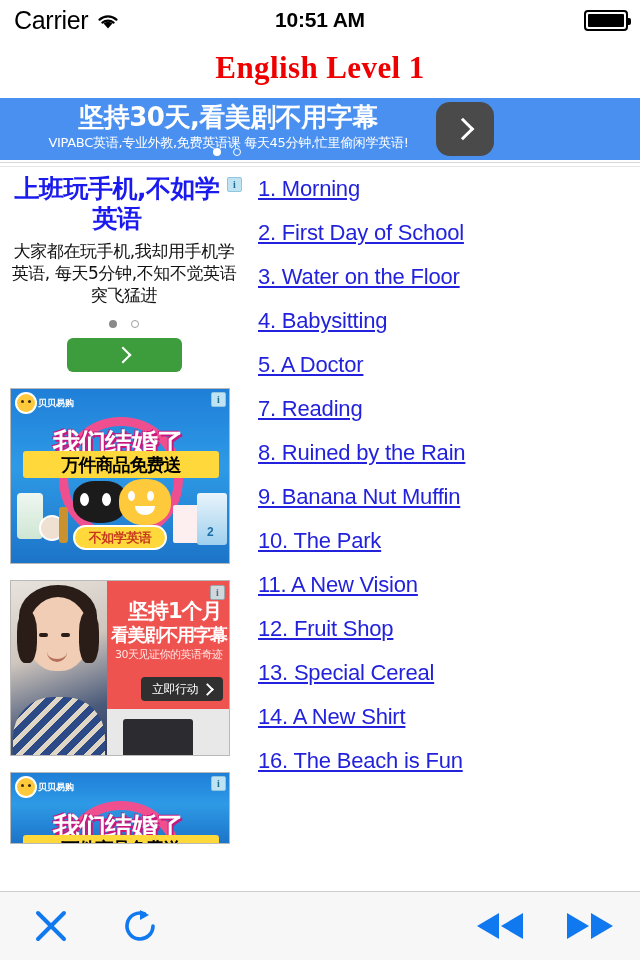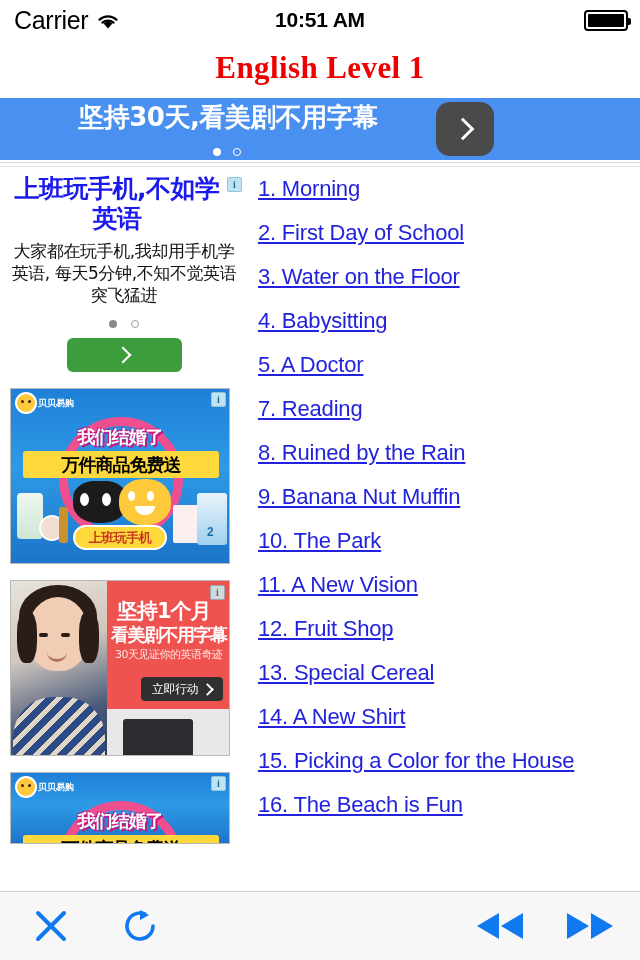--- a/index.html
+++ b/index.html
@@ -104,21 +104,21 @@
   .imgad{position:relative;width:220px;height:176px;margin:16px 0 0 10px;border:1px solid #b9b9b9;overflow:hidden;box-sizing:border-box;}
   .imgad.clip{height:72px;}
 
   
   .adA{background:linear-gradient(180deg,#1f7fd8 0%,#2e9ae6 45%,#1c74c8 100%);}
   .adA .logo{position:absolute;left:6px;top:5px;display:flex;align-items:center;gap:3px;}
   .adA .lion{width:18px;height:18px;border-radius:50%;background:#ffc93c;position:relative;box-shadow:0 0 0 2px #fff;}
   .adA .lion:before{content:"";position:absolute;left:4px;top:6px;width:3px;height:3px;border-radius:50%;background:#3b2a12;box-shadow:7px 0 0 #3b2a12;}
   .adA .logotext{color:#fff;font-size:9px;font-weight:bold;line-height:9px;font-family:"DejaVu Sans",sans-serif;}
   .adA .ring{position:absolute;left:48px;top:28px;width:124px;height:124px;border-radius:50%;border:9px solid #ef4f8f;box-sizing:border-box;}
-  .adA .t1{position:absolute;left:0;right:0;top:36px;text-align:center;color:#fff;font-size:18px;font-weight:bold;text-shadow:2px 2px 0 #c9187d,-1px -1px 0 #c9187d;font-family:"DejaVu Sans",sans-serif;letter-spacing:-1px;}
+  .adA .t1{position:absolute;left:0;right:0;top:36px;color:#fff;font-size:27px;font-weight:bold;text-shadow:2px 2px 0 #c9187d,-1px -1px 0 #c9187d;font-family:"DejaVu Sans",sans-serif;letter-spacing:-1px;padding-left:42px;}
   .adA .ribbon{position:absolute;left:12px;top:62px;width:196px;height:27px;background:#ffd93b;border-radius:3px;display:flex;align-items:center;justify-content:center;}
   .adA .t2{color:#000000;font-size:18px;font-weight:bold;font-family:"DejaVu Sans",sans-serif;letter-spacing:-1px;}
   .adA .cat{position:absolute;left:62px;top:92px;width:54px;height:42px;background:#1b1b1b;border-radius:40% 40% 45% 45%;}
   .adA .cat:before{content:"";position:absolute;left:7px;top:12px;width:9px;height:13px;background:#fff;border-radius:50%;box-shadow:22px 0 0 #fff;}
   .adA .dog{position:absolute;left:108px;top:90px;width:52px;height:46px;background:#ffc93c;border-radius:46%;}
   .adA .dog:before{content:"";position:absolute;left:9px;top:12px;width:7px;height:10px;background:#fff;border-radius:50%;box-shadow:19px 0 0 #fff;}
   .adA .dog:after{content:"";position:absolute;left:16px;top:27px;width:20px;height:9px;background:#fff;border-radius:0 0 10px 10px;}
   .adA .btn{position:absolute;left:62px;top:136px;width:94px;height:25px;background:#ffd93b;border:2px solid #fff;border-radius:13px;display:flex;align-items:center;justify-content:center;color:#c8381f;font-size:13px;font-weight:bold;font-family:"DejaVu Sans",sans-serif;letter-spacing:-0.5px;box-sizing:border-box;}
   .adA .p1{position:absolute;left:6px;top:104px;width:26px;height:46px;background:linear-gradient(180deg,#eef7f0,#cfe6d4);border-radius:4px;}
   .adA .p2{position:absolute;left:28px;top:126px;width:26px;height:26px;border-radius:50%;background:#f0e0d2;border:2px solid #fff;box-sizing:border-box;}
@@ -132,21 +132,21 @@
   .adB{background:#f4f4f4;}
   .adB .photo{position:absolute;left:0;top:0;width:96px;height:100%;background:linear-gradient(160deg,#e8e3dd 0%,#cfc6bd 40%,#4a5a7a 75%,#2e3c58 100%);}
   .adB .face{position:absolute;left:16px;top:16px;width:62px;height:74px;border-radius:50% 50% 46% 46%;background:#f0cdb4;}
   .adB .hair{position:absolute;left:8px;top:4px;width:78px;height:62px;border-radius:50% 50% 40% 40%;background:#2a1c16;}
   .adB .hair2{position:absolute;left:6px;top:30px;width:20px;height:52px;border-radius:40%;background:#2a1c16;}
   .adB .hair3{position:absolute;left:68px;top:30px;width:20px;height:52px;border-radius:40%;background:#2a1c16;}
   .adB .eye{position:absolute;top:52px;left:28px;width:9px;height:4px;background:#2a1c16;border-radius:3px;box-shadow:22px 0 0 #2a1c16;}
   .adB .smile{position:absolute;left:36px;top:70px;width:20px;height:8px;border-bottom:3px solid #b5705c;border-radius:0 0 12px 12px;}
   .adB .sweater{position:absolute;left:2px;bottom:0;width:92px;height:58px;background:repeating-linear-gradient(135deg,#2c4a86 0 7px,#dfd6c5 7px 12px);border-radius:40px 40px 0 0;}
   .adB .panel{position:absolute;left:96px;top:0;right:0;height:128px;background:#ef5350;}
-  .adB .b1{position:absolute;left:10px;top:16px;color:#fff;font-size:21px;font-weight:bold;font-family:"DejaVu Sans",sans-serif;letter-spacing:-1px;white-space:nowrap;}
+  .adB .b1{position:absolute;left:21px;top:16px;color:#fff;font-size:21px;font-weight:bold;font-family:"DejaVu Sans",sans-serif;letter-spacing:-1px;white-space:nowrap;}
   .adB .b2{position:absolute;left:4px;top:42px;color:#fff;font-size:18px;font-weight:bold;font-family:"DejaVu Sans",sans-serif;letter-spacing:-1.5px;white-space:nowrap;}
   .adB .b3{position:absolute;left:8px;top:66px;color:#ffe3e1;font-size:11px;font-family:"DejaVu Sans",sans-serif;letter-spacing:-0.5px;white-space:nowrap;}
   .adB .btn{position:absolute;left:34px;top:96px;width:82px;height:24px;background:#303030;border-radius:4px;display:flex;align-items:center;justify-content:center;gap:5px;color:#fff;font-size:12px;font-family:"DejaVu Sans",sans-serif;letter-spacing:-0.5px;}
   .adB .desk{position:absolute;left:96px;top:128px;right:0;bottom:0;background:#e8e8e8;}
   .adB .laptop{position:absolute;left:16px;bottom:0;width:70px;height:36px;background:#2c2c30;border-radius:3px 3px 0 0;}
   .adB-badge{right:4px;top:4px;background:#cfd8dc;border-color:#9aa7ad;color:#5a6a70;}
 
   
   .list{position:absolute;left:258px;top:0;width:382px;}
   .lesson{
@@ -188,20 +188,21 @@
         <span class="cap"></span>
       </span>
     </div>
   </div>
 
   <div class="title">English Level 1</div>
 
   <div class="topbanner">
     <div class="tb-inner">
       <div class="tb-head">坚持30天,看美剧不用字幕</div>
+      <div class="tb-sub">VIPABC英语,专业外教,免费英语课 每天45分钟,忙里偷闲学英语!</div>
       <div class="tb-dots">
         <span class="dot on"></span>
         <span class="dot off"></span>
       </div>
       <div class="tb-arrow">
         <span class="chev"></span>
       </div>
       <div class="adbadge tb-badge">i</div>
     </div>
   </div>
@@ -236,21 +237,21 @@
         <div class="ribbon">
           <span class="t2">万件商品免费送</span>
         </div>
         <div class="p1"></div>
         <div class="p2"></div>
         <div class="p3"></div>
         <div class="cat"></div>
         <div class="dog"></div>
         <div class="p4"></div>
         <div class="p5"></div>
-        <div class="btn">上班玩手机</div>
+        <div class="btn">不如学英语</div>
         <div class="adbadge adA-badge">i</div>
       </div>
 
       <div class="imgad adB">
         <div class="photo">
           <div class="hair"></div>
           <div class="face"></div>
           <div class="hair2"></div>
           <div class="hair3"></div>
           <div class="eye"></div>
@@ -294,21 +295,20 @@
       <a class="lesson">4. Babysitting</a>
       <a class="lesson">5. A Doctor</a>
       <a class="lesson">7. Reading</a>
       <a class="lesson">8. Ruined by the Rain</a>
       <a class="lesson">9. Banana Nut Muffin</a>
       <a class="lesson">10. The Park</a>
       <a class="lesson">11. A New Vision</a>
       <a class="lesson">12. Fruit Shop</a>
       <a class="lesson">13. Special Cereal</a>
       <a class="lesson">14. A New Shirt</a>
-      <a class="lesson">15. Picking a Color for the House</a>
       <a class="lesson">16. The Beach is Fun</a>
     </div>
 
   </div>
 
   <div class="toolbar">
     <div class="tbtn" style="left:14px;width:74px">
       <svg width="40" height="40" viewBox="0 0 40 40">
         <path d="M7 7 L33 33 M33 7 L7 33" stroke="#1079f0" stroke-width="4" stroke-linecap="round"></path>
       </svg>

